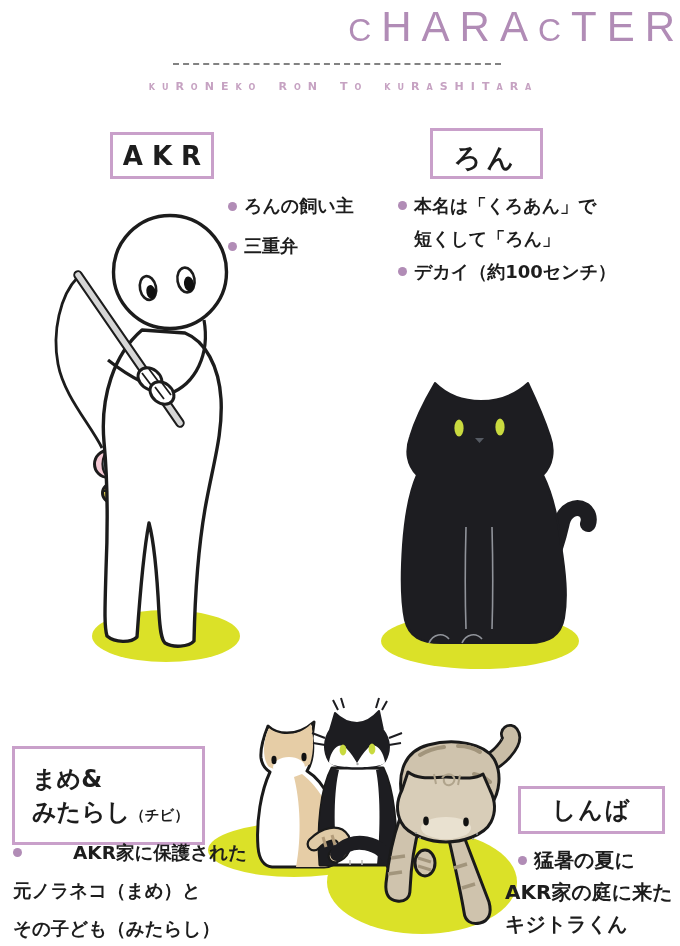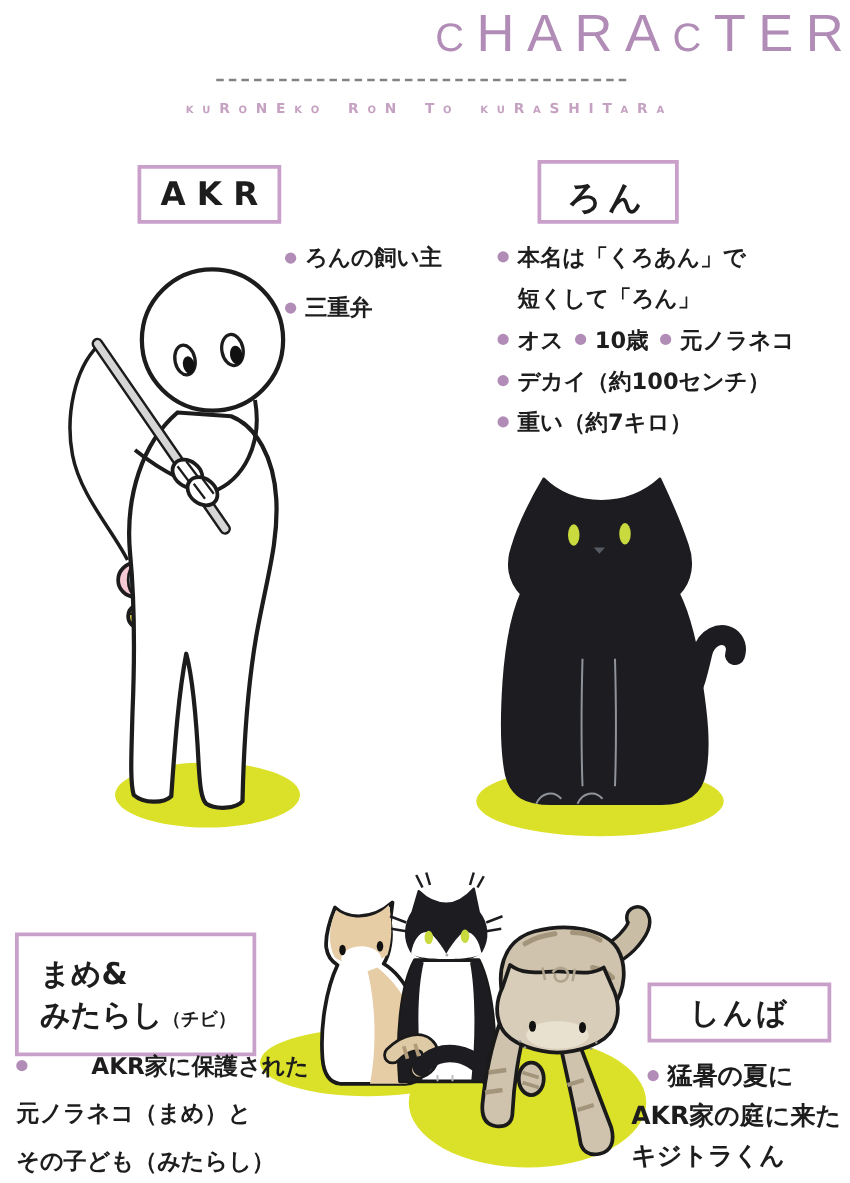--- a/index.html
+++ b/index.html
@@ -37,21 +37,21 @@
   }
   .subtitle .ch{margin:0 3.5px;}
   .subtitle .ch-K,.subtitle .ch-U,.subtitle .ch-O,.subtitle .ch-A{font-size:8px;}
   .subtitle .ch-sp{display:inline-block;width:9px;}
   
   .namebox{
     position:absolute;background:#fff;border:3.5px solid var(--box-border-pink);
     box-sizing:border-box;display:flex;align-items:center;justify-content:center;
     font-weight:700;color:var(--text-black);
   }
-  .box-akr{left:110px;top:132px;width:115px;height:47px;font-size:26px;letter-spacing:9px;padding-left:9px;}
+  .box-akr{left:110px;top:132px;width:104px;height:47px;font-size:26px;letter-spacing:9px;padding-left:9px;}
   .box-ron{left:430px;top:128px;width:113px;height:51px;font-size:27px;letter-spacing:5px;align-items:flex-end;}
   .box-mame{left:12px;top:746px;width:193px;height:99px;flex-direction:column;align-items:flex-start;justify-content:center;padding-left:17px;font-size:24px;line-height:1.35;}
   .box-mame .suffix{font-size:14.5px;}
   .box-shimba{left:518px;top:786px;width:147px;height:48px;font-size:24px;letter-spacing:2px;}
   
   .traits{position:absolute;margin:0;padding:0;list-style:none;font-weight:700;font-size:18px;}
   .traits li{display:flex;align-items:center;}
   .dot{
     display:inline-block;width:9px;height:9px;border-radius:50%;
     background:var(--bullet-mauve);margin-right:7px;flex:0 0 auto;
@@ -106,33 +106,21 @@
   <ul class="traits ron-traits">
     <li>
       <span class="dot"></span>
       <span>本名は「くろあん」で</span>
     </li>
     <li class="cont">
       <span>短くして「ろん」</span>
     </li>
     <li>
       <span class="dot"></span>
-      <span class="seg">オス</span>
-      <span class="dot mid"></span>
-      <span class="seg">10歳</span>
-      <span class="dot mid"></span>
-      <span class="seg">元ノラネコ</span>
-    </li>
-    <li>
-      <span class="dot"></span>
       <span>デカイ（約100センチ）</span>
-    </li>
-    <li>
-      <span class="dot"></span>
-      <span>重い（約7キロ）</span>
     </li>
   </ul>
 
   <svg class="illo illo-akr" viewBox="0 0 285 478" role="img" aria-label="person-holding-cat-teaser-wand">
     <ellipse cx="128" cy="444" rx="74" ry="26" fill="var(--ground-yellow)"></ellipse>
     <path d="M 40,85 C 22,103 14,140 20,172 C 26,204 52,232 64,256" fill="none" stroke="#1c1c1c" stroke-width="2.8"></path>
     <circle cx="70" cy="272" r="13.5" fill="#f5c9d4" stroke="#1c1c1c" stroke-width="3"></circle>
     <ellipse cx="70" cy="272" rx="5.5" ry="11.5" fill="#c5e1ef" stroke="#1c1c1c" stroke-width="2.2"></ellipse>
     <circle cx="74" cy="301" r="9.5" fill="#ead74e" stroke="#1c1c1c" stroke-width="3"></circle>
     <line x1="65" y1="299" x2="83" y2="299" stroke="#1c1c1c" stroke-width="2"></line>

